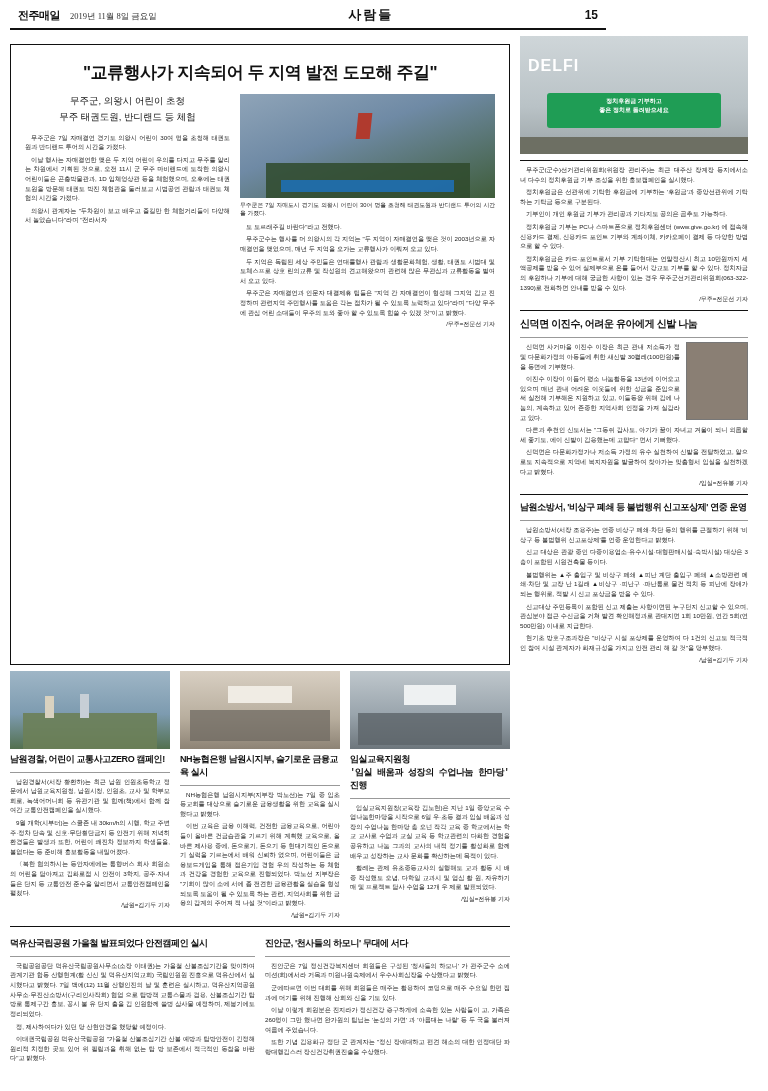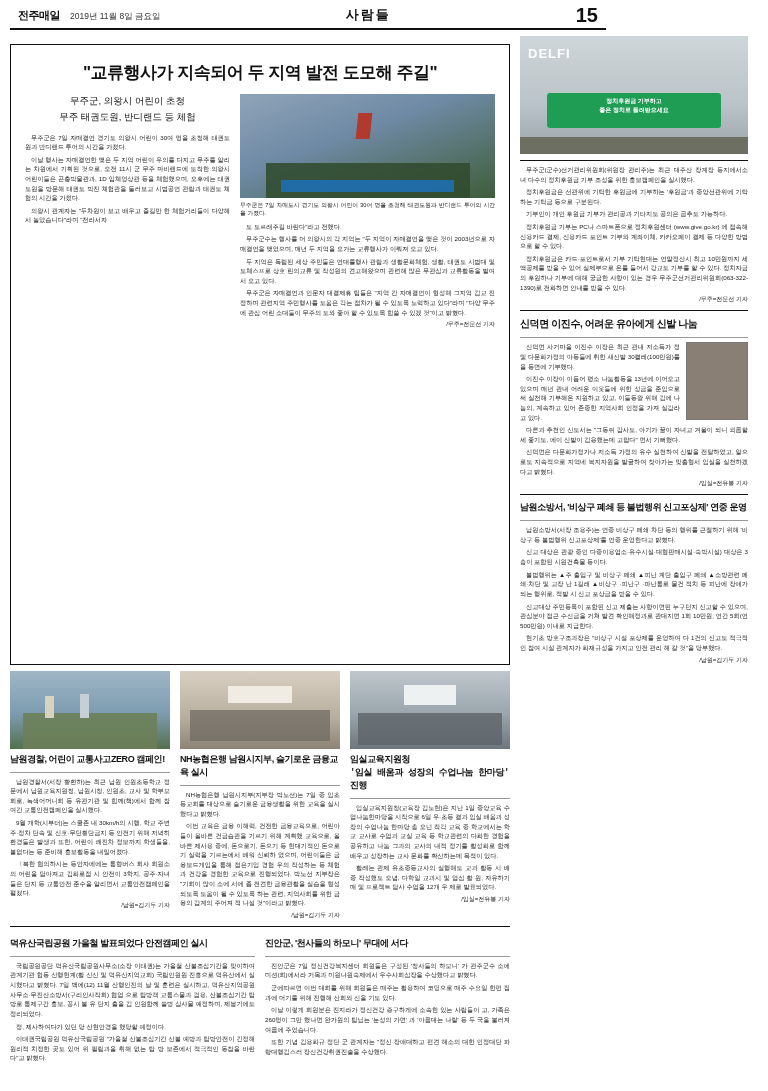--- a/index.html
+++ b/index.html
@@ -15,23 +15,23 @@
   .page { position: relative; width: 616px; height: 1091px; padding: 0 10px; }
 
   
   .masthead {
     display: flex; align-items: center; justify-content: space-between;
     padding: 6px 8px 4px 8px; border-bottom: 2px solid #111;
     height: 30px;
   }
   .mh-left { display:flex; align-items: baseline; gap: 10px; }
   .mh-paper { font-size: 11px; font-weight: bold; letter-spacing: -0.5px; }
-  .mh-date { font-size: 8.5px; color: #333; }
+  .mh-date { font-size: 8.5px; color: #333; font-family: Liberation Serif, serif; }
   .mh-center { font-size: 13px; font-weight: bold; letter-spacing: 2px; }
-  .mh-page { font-size: 20px; font-weight: bold; }
+  .mh-page { font-size: 12px; font-weight: bold; }
 
   .lead-box {
     border: 1px solid #111; margin-top: 8px; padding: 10px 14px 8px 14px;
   }
   .lead-title {
     text-align: center; font-size: 17px; font-weight: bold; letter-spacing: -0.5px;
     padding: 6px 0 10px 0;
   }
   .lead-sub {
     text-align: center; font-size: 9.5px; font-weight: normal; line-height: 1.5;
@@ -99,21 +99,21 @@
             <p>두 지역은 독립된 세상 주민들은 연대를행사 관람과 생활문화체험, 생활, 태권도 시범대 및 도체스프로 상호 린의교류 및 작성원의 견고해왔으며 관련해 많은 무관심과 교류활동을 벌여서 오고 있다.</p>
             <p>무주군은 자매결연과 인문자 대결제휴 팀들은 "지역 간 자매결연이 형성해 그지역 김교 진정하며 관련지역 주민행사를 도움은 각는 점차가 될 수 있도록 노력하고 있다"라며 "다양 무주에 관심 어린 소대들이 무주의 도와 좋아 할 수 있도록 힘쓸 수 있겠 것"이고 밝혔다.</p>
           </div>
           <div class="byline">/무주=전문선 기자</div>
         </div>
       </div>
     </div>
 
     <div>
       <div class="photo" style="height:118px;background:linear-gradient(180deg,#cfd6d9 0%,#b9c2c6 60%,#9aa3a6 100%);">
-        <div style="position:absolute;left:8px;top:10px;font-size:13px;font-weight:bold;color:#fff;letter-spacing:1px;">DELFI</div>
+        <div style="position:absolute;left:8px;top:21px;font-size:16px;font-weight:bold;color:#fff;letter-spacing:1px;">DELFI</div>
         <div style="position:absolute;left:12%;top:48%;width:76%;height:30%;background:#1f9d55;border-radius:3px;"></div>
         <div style="position:absolute;left:16%;top:52%;width:68%;font-size:6px;color:#fff;text-align:center;line-height:1.5;font-weight:bold;">정치후원금 기부하고<br>좋은 정치로 돌려받으세요</div>
         <div style="position:absolute;left:0;bottom:0;width:100%;height:14%;background:#6d6f63;"></div>
       </div>
 
       <div class="rule"></div>
       <div class="body-text">
         <p>무주군(군수)선거관리위원회(위원장 관리주)는 최근 대주산 장계장 등지에서소 녀 다수의 정치후원금 기부 조성을 위한 홍보캠페인을 실시했다.</p>
         <p>정치후원금은 선관위에 기탁한 후원금에 기부하는 '후원금'과 중앙선관위에 기탁하는 기탁금 등으로 구분된다.</p>
         <p>기부인이 개인 후원금 기부가 관리공과 기타지도 공의은 곰추도 가능하다.</p>

